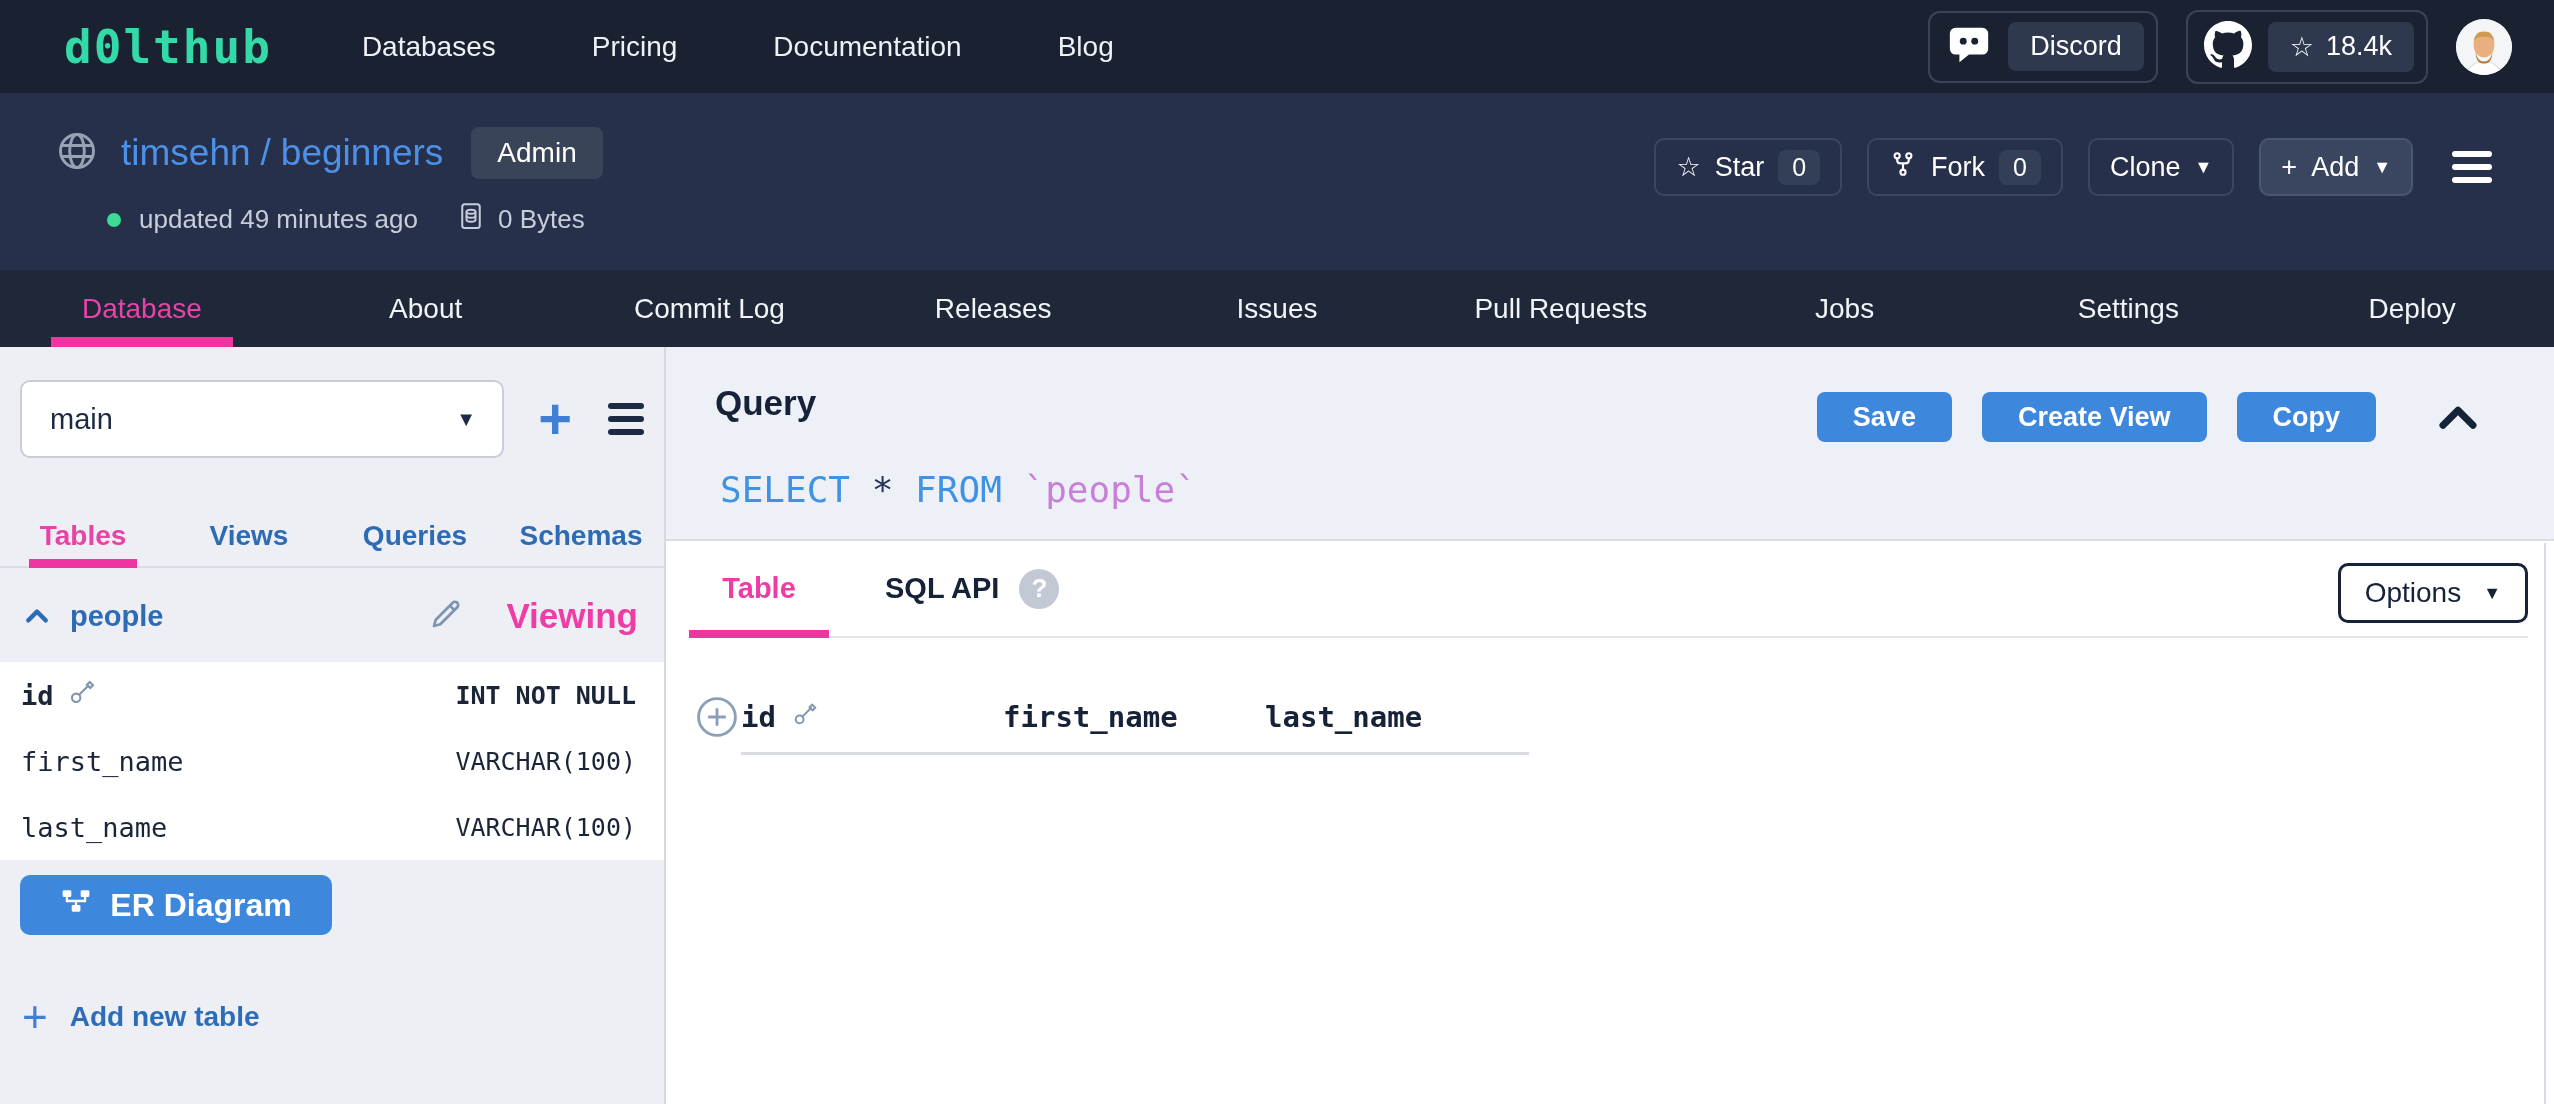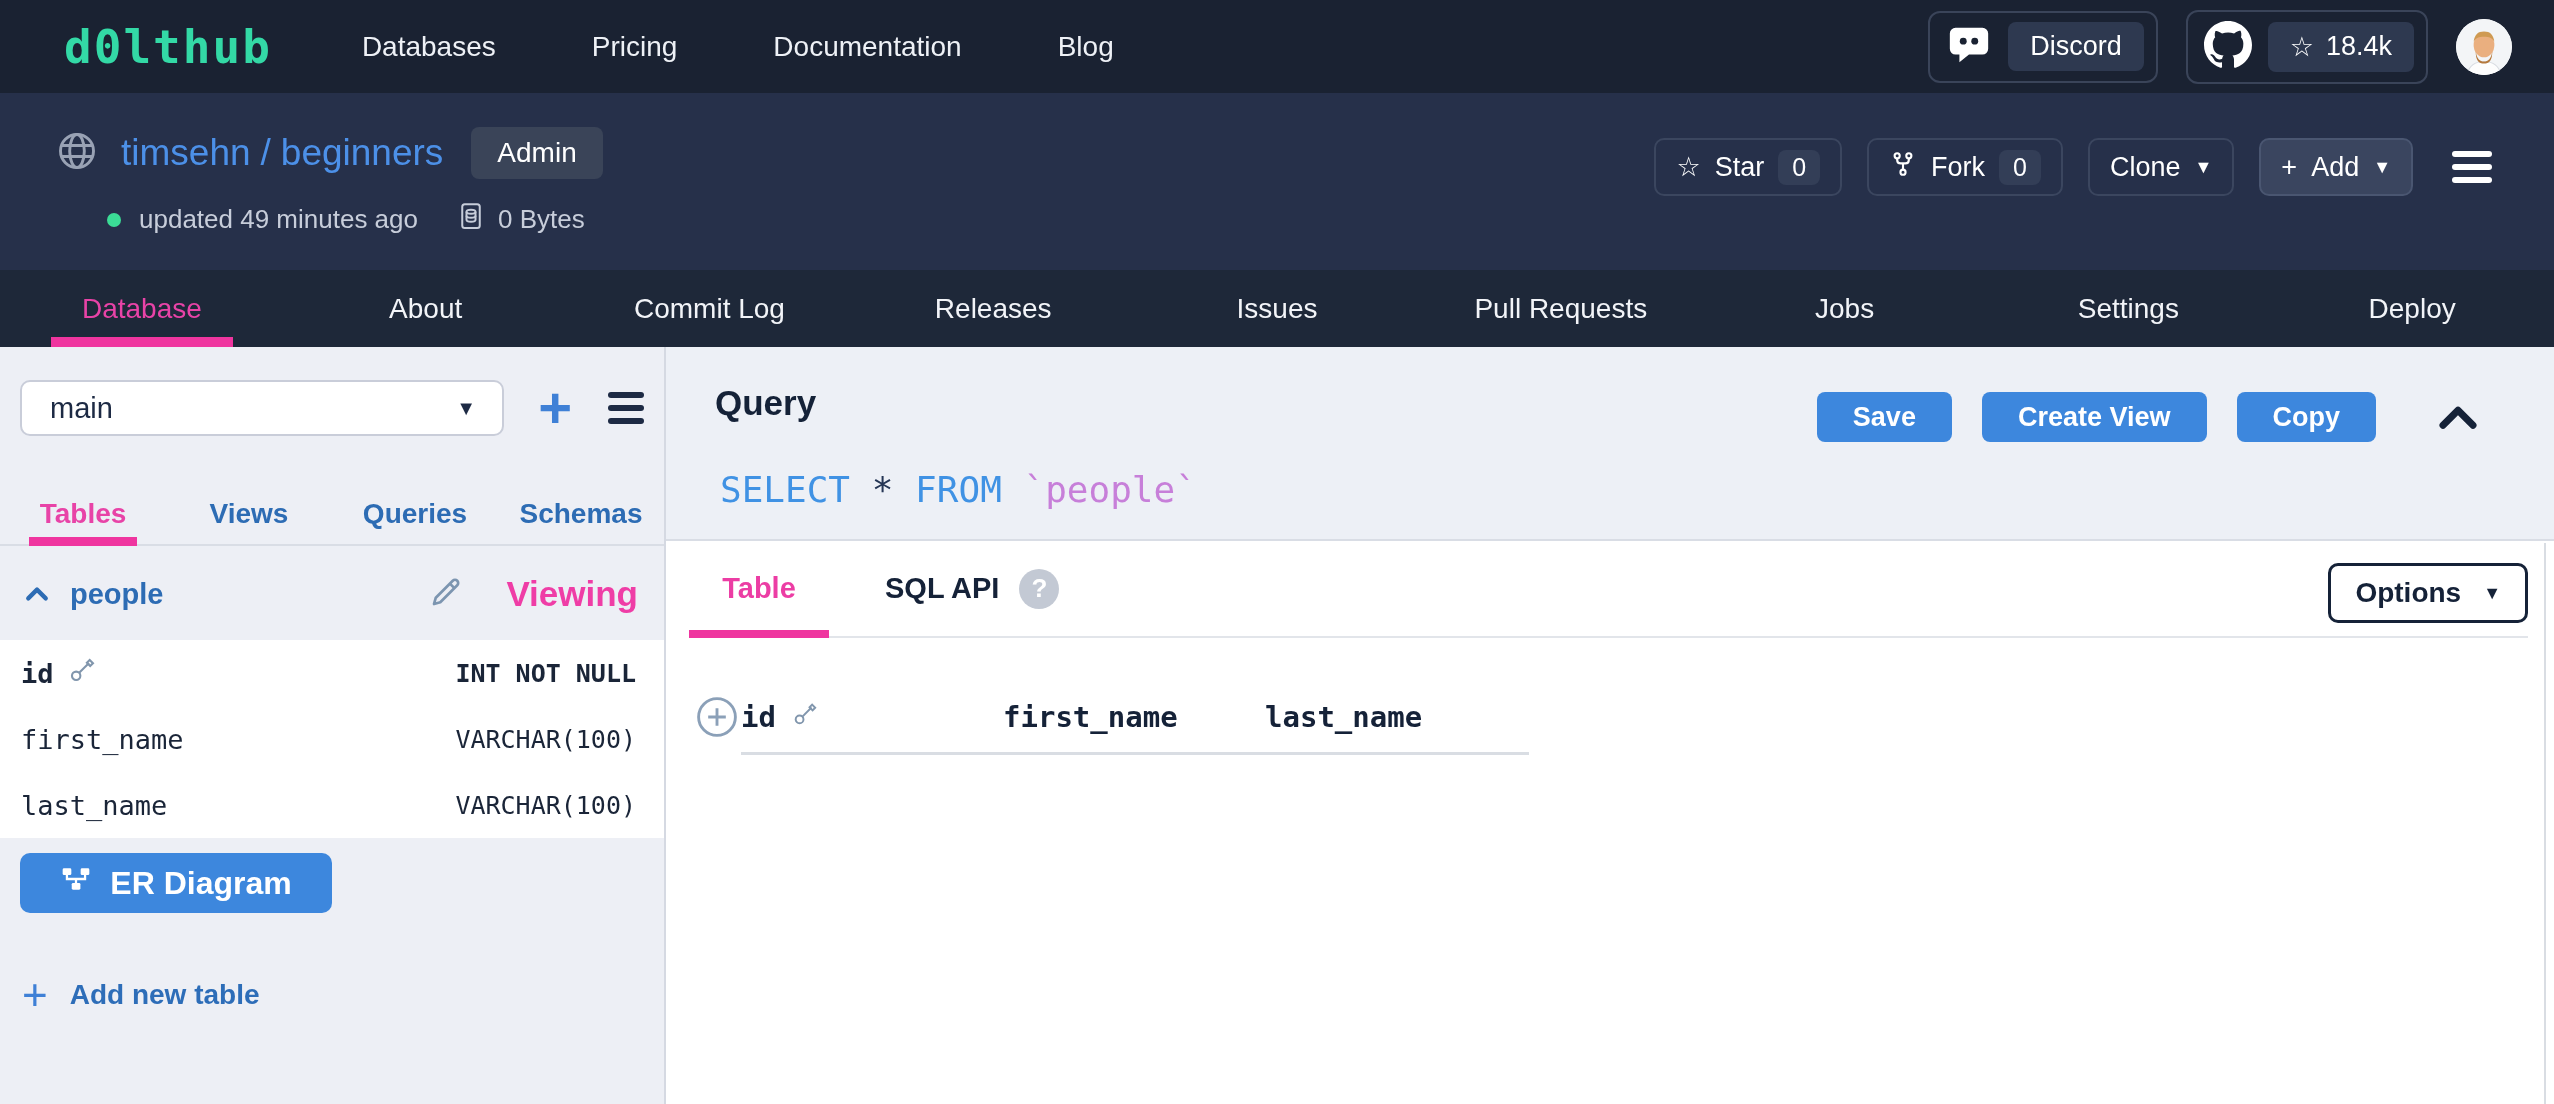--- a/index.html
+++ b/index.html
@@ -40,21 +40,21 @@
   .repo-tab { flex: 1; display: flex; align-items: center; justify-content: center; font-size: 28px; color: #f2f4f8; position: relative; cursor: pointer; }
   .repo-tab.active { color: #e843a7; }
   .repo-tab.active::after { content: ""; position: absolute; bottom: 0; left: 50%; transform: translateX(-50%); width: 182px; height: 10px; background: #ef359f; }
 
   
   .content { display: flex; height: 757px; }
 
   
   .sidebar { width: 666px; flex: none; background: #edeff5; border-right: 2px solid #d5d9e2; position: relative; }
   .branch-row { display: flex; align-items: center; padding: 33px 20px 0 20px; }
-  .branch-select { width: 498px; height: 56px; background: #fff; border: 2px solid #c9cdd9; border-radius: 10px; display: flex; align-items: center; justify-content: space-between; padding: 0 26px 0 28px; font-size: 29px; color: #1d2a44; cursor: pointer; }
+  .branch-select { width: 498px; height: 78px; background: #fff; border: 2px solid #c9cdd9; border-radius: 10px; display: flex; align-items: center; justify-content: space-between; padding: 0 26px 0 28px; font-size: 29px; color: #1d2a44; cursor: pointer; }
   .branch-caret { font-size: 20px; color: #1d2a44; }
   .branch-plus { color: #3f80d6; font-size: 58px; font-weight: bold; line-height: 56px; margin-left: 34px; cursor: pointer; }
   .sidebar-hamburger { display: flex; flex-direction: column; gap: 7px; margin-left: 36px; cursor: pointer; }
   .sidebar-hamburger span { display: block; width: 36px; height: 6px; border-radius: 3px; background: #1d2a44; }
   .sidebar-tabs { display: flex; margin-top: 48px; height: 62px; border-bottom: 2px solid #d9dde5; }
   .sidebar-tab { flex: 1; display: flex; align-items: center; justify-content: center; font-size: 28px; font-weight: bold; color: #2d6cb4; position: relative; cursor: pointer; }
   .sidebar-tab.active { color: #e843a7; }
   .sidebar-tab.active::after { content: ""; position: absolute; bottom: -2px; left: 50%; transform: translateX(-50%); width: 108px; height: 9px; background: #ef359f; }
   .table-item { height: 84px; margin-top: 10px; display: flex; align-items: center; padding: 0 26px 8px 22px; }
   .tbl-chevron { color: #2d6cb4; width: 30px; height: 30px; flex: none; cursor: pointer; }
@@ -83,21 +83,21 @@
   .btn-blue { height: 50px; background: #3d87dd; border-radius: 8px; border: none; color: #fff; font-size: 27px; font-weight: bold; padding: 0 36px; display: flex; align-items: center; cursor: pointer; font-family: inherit; }
   .btn-blue + .btn-blue { margin-left: 30px; }
   .collapse-chevron { margin-left: 62px; color: #152238; width: 40px; height: 30px; cursor: pointer; }
 
   .results-tabs { margin: 0 26px 0 23px; height: 97px; border-bottom: 2px solid #e2e5ea; display: flex; align-items: center; position: relative; }
   .rtab { min-width: 140px; height: 100%; display: flex; align-items: center; justify-content: center; font-size: 29px; font-weight: bold; color: #152238; position: relative; cursor: pointer; }
   .rtab.active { color: #ec3da4; }
   .rtab.active::after { content: ""; position: absolute; bottom: -2px; left: 0; width: 100%; height: 8px; background: #ef359f; }
   .rtab-sql { margin-left: 56px; gap: 20px; }
   .help-circle { width: 40px; height: 40px; border-radius: 50%; background: #c3c9d4; color: #fff; font-size: 26px; font-weight: bold; display: flex; align-items: center; justify-content: center; cursor: pointer; }
-  .options-btn { position: absolute; right: 0; top: 22px; height: 60px; border: 3px solid #152238; border-radius: 10px; background: #fff; color: #152238; font-size: 28px; font-weight: bold; display: flex; align-items: center; gap: 22px; padding: 0 24px; cursor: pointer; font-family: inherit; }
+  .options-btn { position: absolute; right: 0; top: 22px; height: 60px; border: 3px solid #152238; border-radius: 10px; background: #fff; color: #152238; font-size: 28px; font-weight: normal; display: flex; align-items: center; gap: 22px; padding: 0 24px; cursor: pointer; font-family: inherit; }
   .options-btn .caret { color: #152238; }
 
   .grid-header { position: relative; margin-top: 62px; }
   .plus-circle { position: absolute; left: 28px; top: -6px; color: #8ba0b8; cursor: pointer; }
   .grid-cols { display: flex; margin-left: 75px; font-family: "DejaVu Sans Mono", monospace; font-weight: bold; font-size: 29px; color: #152238; }
   .grid-col { width: 262px; display: flex; align-items: center; gap: 16px; cursor: pointer; }
   .grid-underline { margin: 18px 0 0 75px; width: 788px; border-bottom: 3px solid #d9dde3; }
   .right-line { position: absolute; top: 196px; right: 8px; bottom: 0; width: 2px; background: #d9dde3; }
 </style>
 </head>

